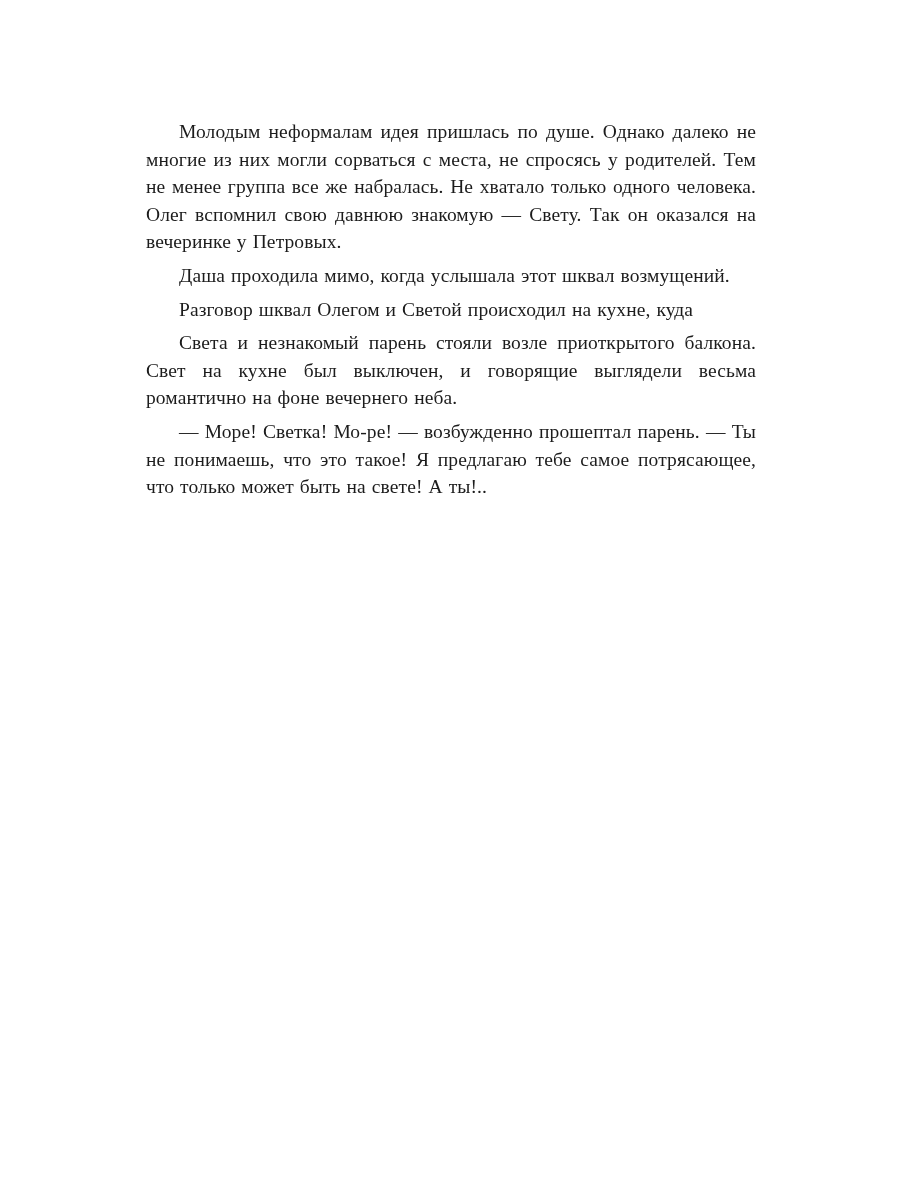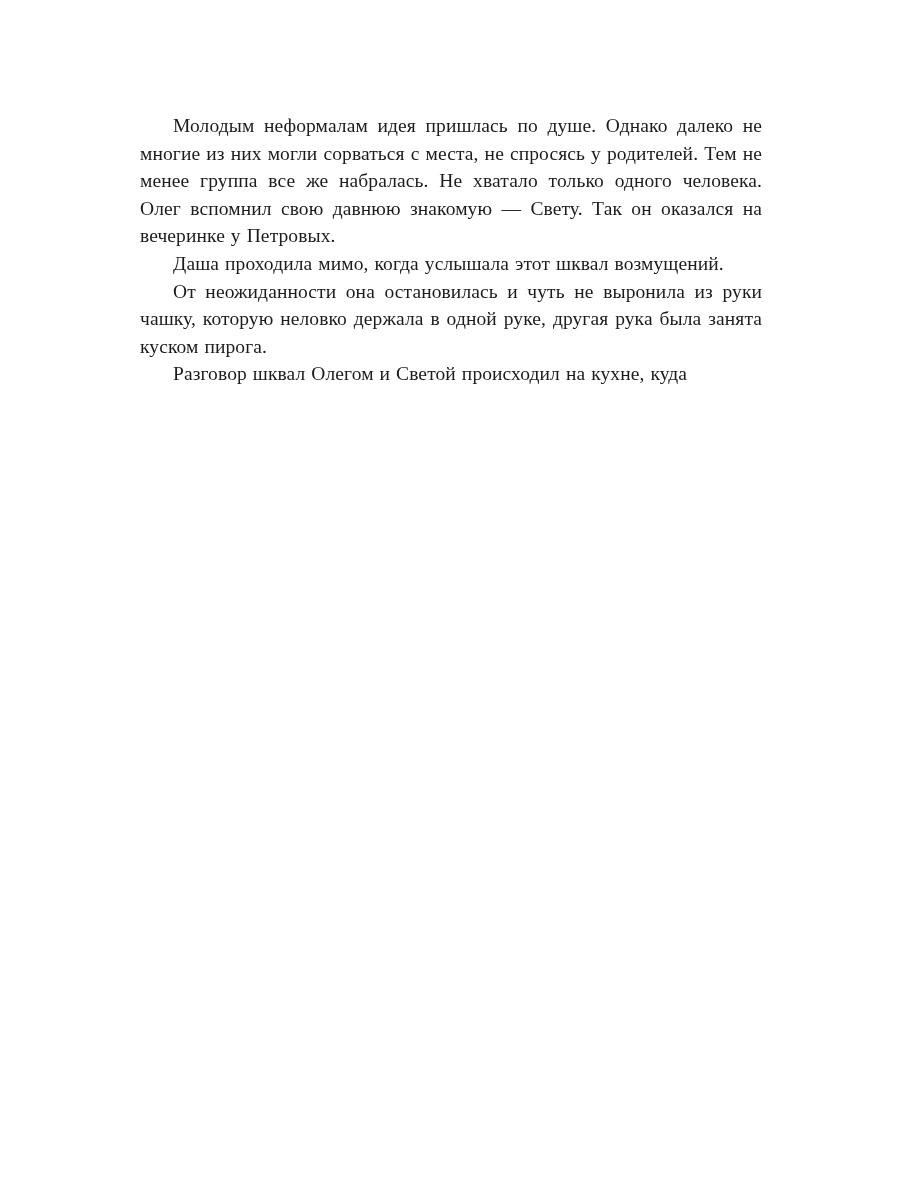--- a/index.html
+++ b/index.html
@@ -15,31 +15,32 @@
     color: #1c1c1c;
     -webkit-font-smoothing: antialiased;
   }
   .book-page {
     position: absolute;
     left: 140px;
     top: 112px;
     width: 622px;
   }
   .book-page p {
-    margin: 0;
+    margin: 6px;
     padding: 0;
     font-size: 19.5px;
     line-height: 27.6px;
     text-align: justify;
     text-indent: 33px;
     letter-spacing: 0.1px;
     word-spacing: 1px;
   }
 </style>
 </head>
 <body>
 
 <div class="book-page">
   <p>Молодым неформалам идея пришлась по душе. Однако далеко не многие из них могли сорваться с места, не спросясь у родителей. Тем не менее группа все же набралась. Не хватало только одного человека. Олег вспомнил свою давнюю знакомую — Свету. Так он оказался на вечеринке у Петровых.</p>
   <p>Даша проходила мимо, когда услышала этот шквал возмущений.</p>
-  <p>От неожиданности она остановилась и чуть не выронила из руки чашку, которую неловко держала в одной руке, другая рука была занята куском пирога.</p>
   <p>Разговор шквал Олегом и Светой происходил на кухне, куда</p>
+  <p>Света и незнакомый парень стояли возле приоткрытого балкона. Свет на кухне был выключен, и говорящие выглядели весьма романтично на фоне вечернего неба.</p>
+  <p>— Море! Светка! Мо-ре! — возбужденно прошептал парень. — Ты не понимаешь, что это такое! Я предлагаю тебе самое потрясающее, что только может быть на свете! А ты!..</p>
 </div>
 
 </body></html>

